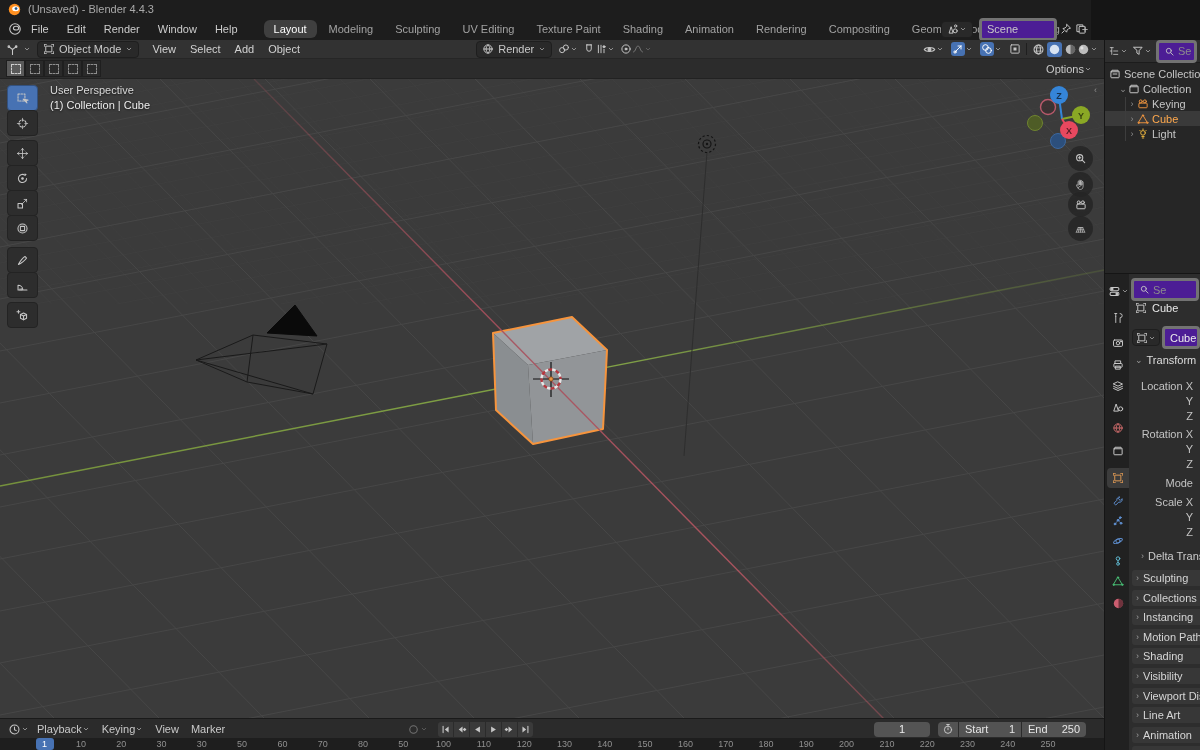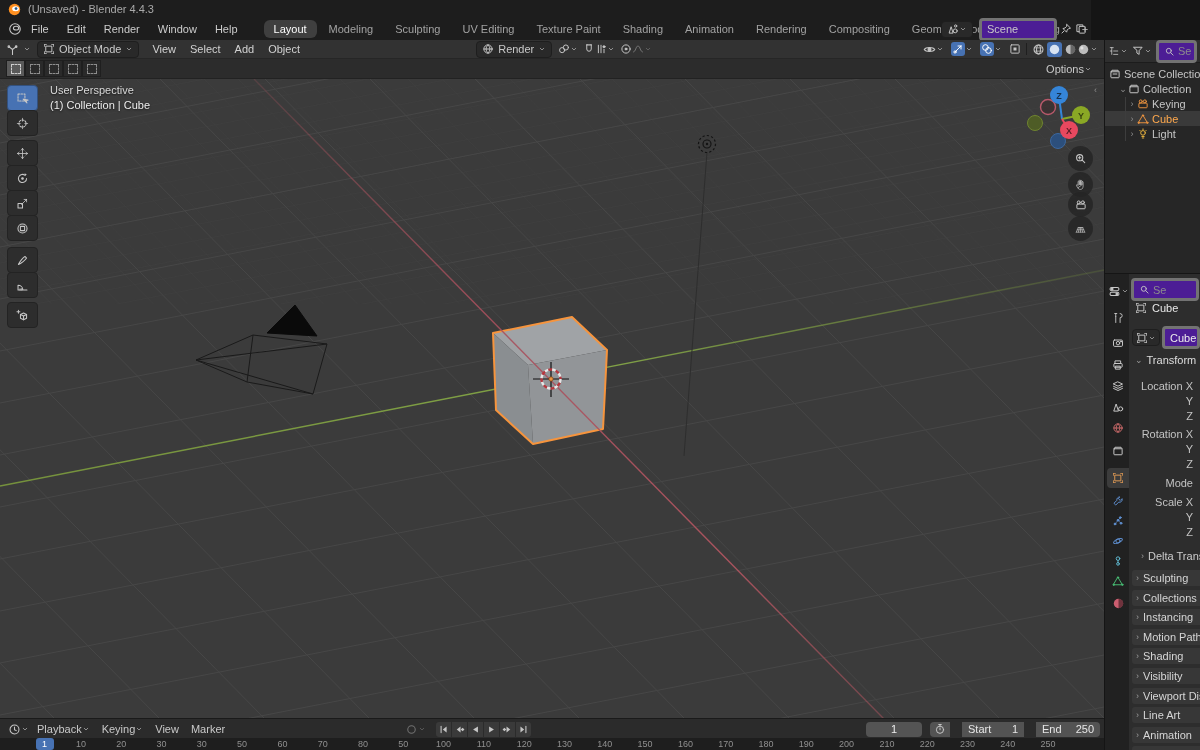--- a/index.html
+++ b/index.html
@@ -1066,21 +1066,21 @@
             <path d="M3.5 3.5L9 8l-5.5 4.5z" fill="currentColor" stroke="none"></path>
           </svg>
         </span>
       </span>
   </span>
   <span style="flex:2"></span>
   <span class="field" style="width:56px">
       <span>1</span>
     </span>
   <span style="width:8px"></span>
-  <span class="row" style="gap:12px;margin-right:4px">
+  <span class="row" style="gap:1px;margin-right:18px">
     <span class="sefield" style="border-radius:4px 0 0 4px;padding:0 4px">
         <span class="ic">
           <svg viewBox="0 0 16 16" width="12" height="12" fill="none" stroke="currentColor" stroke-width="1.3" stroke-linecap="round" stroke-linejoin="round">
             <circle cx="8" cy="9" r="4.8"></circle>
             <path d="M8 4.2V2M6.3 2h3.4M8 6.6V9"></path>
           </svg>
         </span>
       </span>
     <span class="sefield" style="width:50px">
       <span>Start</span>

